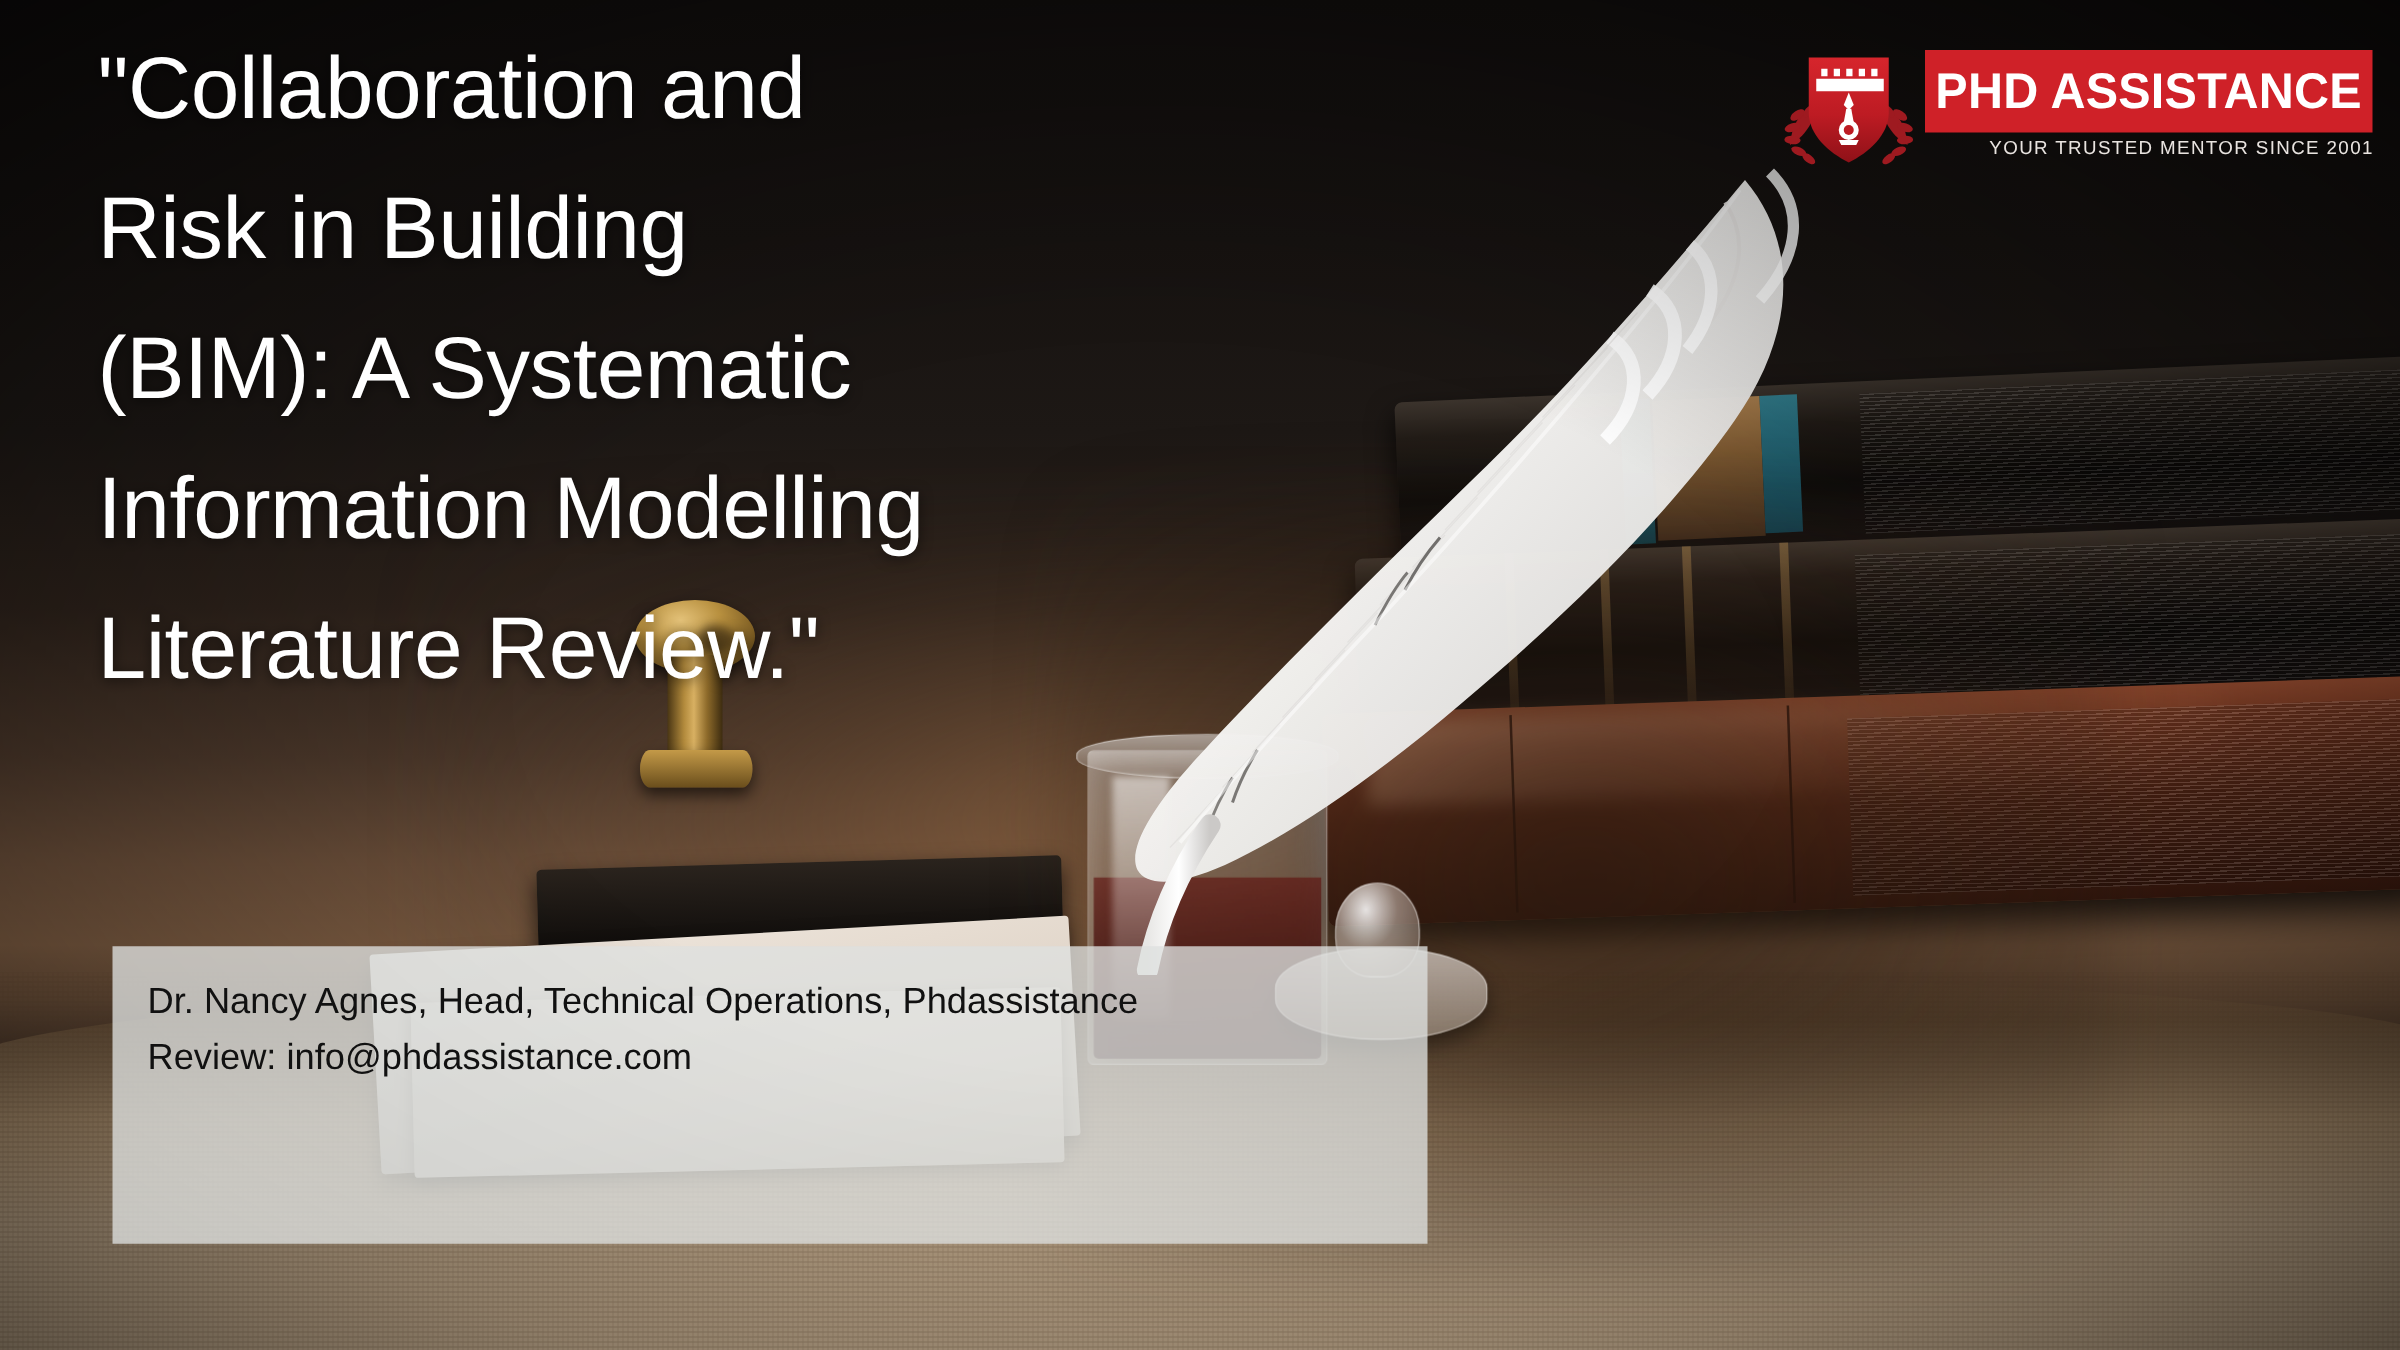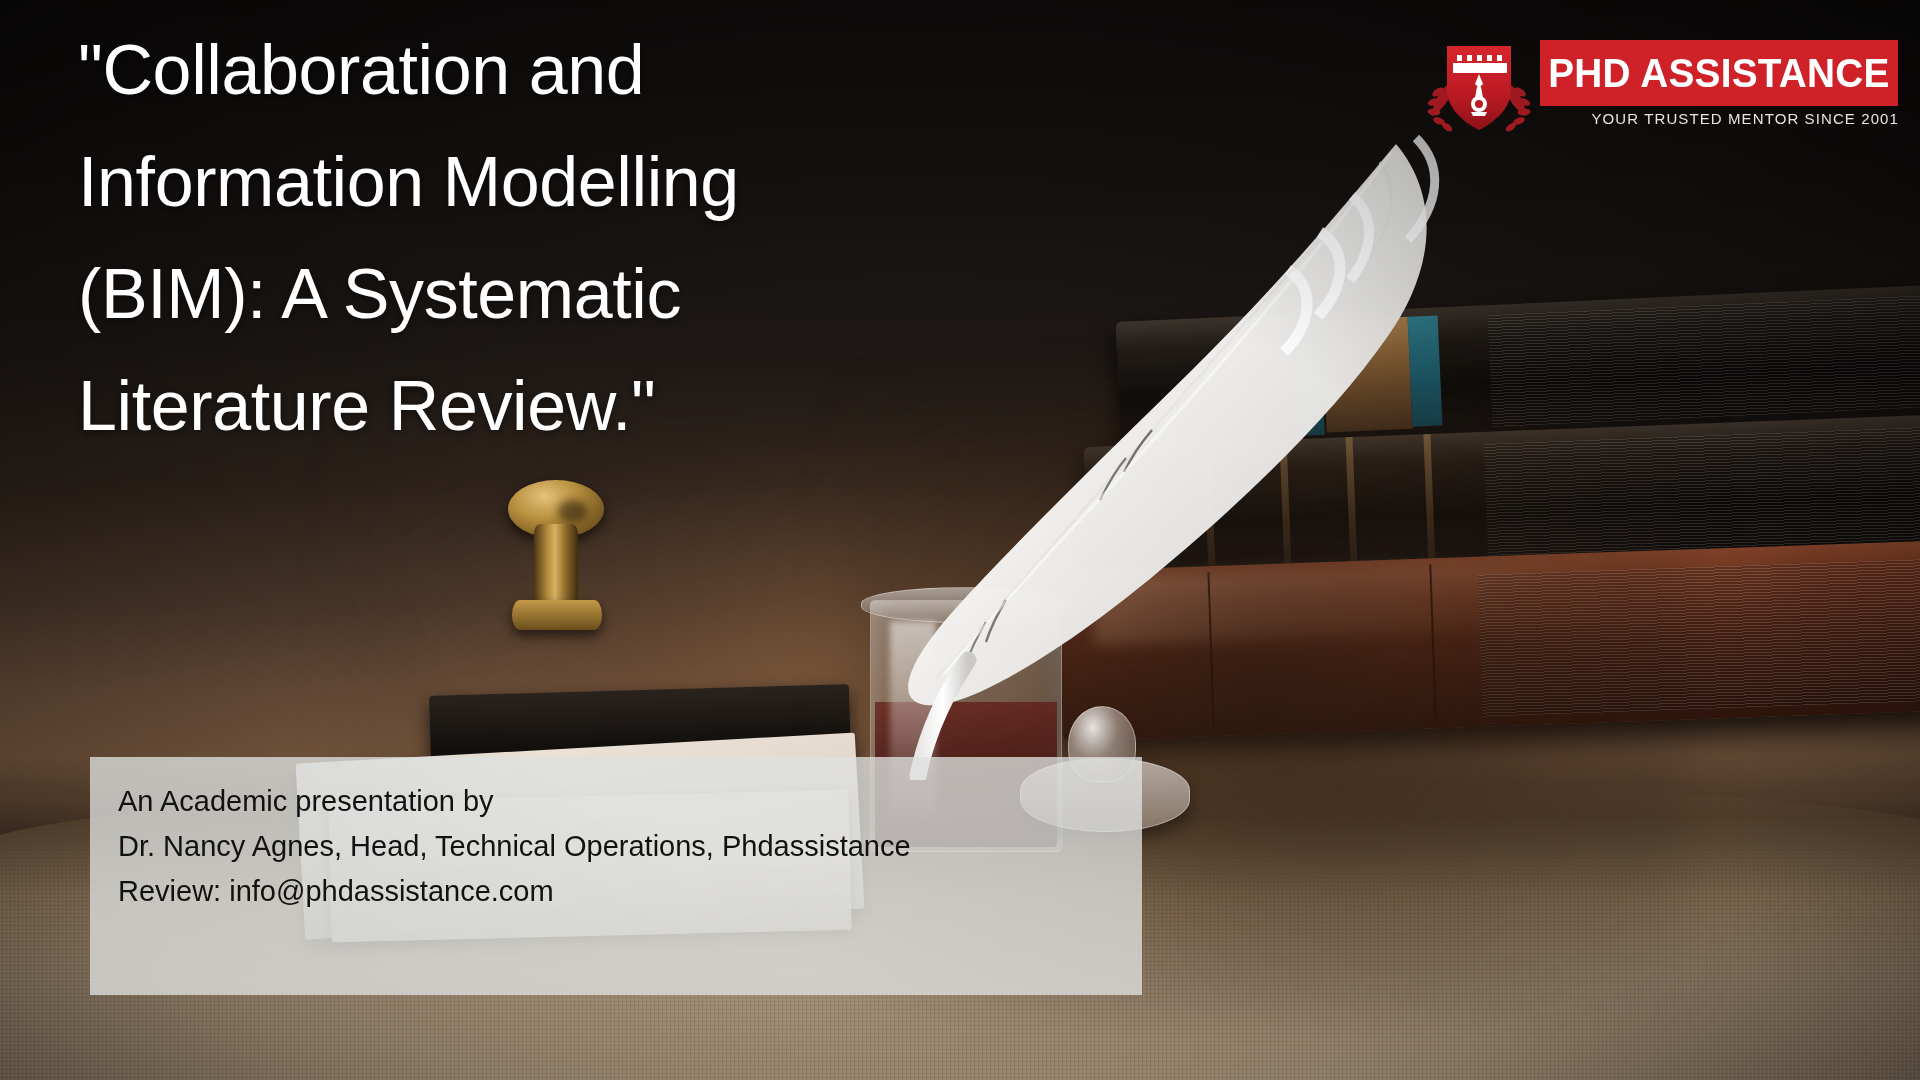--- a/index.html
+++ b/index.html
@@ -468,27 +468,27 @@
       <path d="M128 560 C 104 596, 86 636, 78 676" stroke="url(#shaft)" stroke-width="17" fill="none" stroke-linecap="round"></path>
 
       <path d="M552 52 C 490 138, 380 268, 270 388 C 200 462, 140 530, 104 574" stroke="#ffffff" stroke-width="3" fill="none" opacity="0.5"></path>
     </svg>
 
     <div class="bg-vignette"></div>
   </div>
 
   <div class="title">
     <span class="ln">"Collaboration and</span>
+    <span class="ln">Risk in Building</span>
+    <span class="ln">(BIM): A Systematic</span>
     <span class="ln">Information Modelling</span>
-    <span class="ln">(BIM): A Systematic</span>
     <span class="ln">Literature Review."</span>
   </div>
 
   <div class="caption">
-    <span class="cl">An Academic presentation by</span>
     <span class="cl">Dr. Nancy Agnes, Head, Technical Operations, Phdassistance</span>
     <span class="cl">Review: info@phdassistance.com</span>
   </div>
 
   <div class="logo">
 
     <svg class="crest" viewBox="0 0 108 92">
       <defs>
         <linearGradient id="shieldg" x1="0" y1="0" x2="0" y2="1">
           <stop offset="0%" stop-color="#d6252c"></stop>

